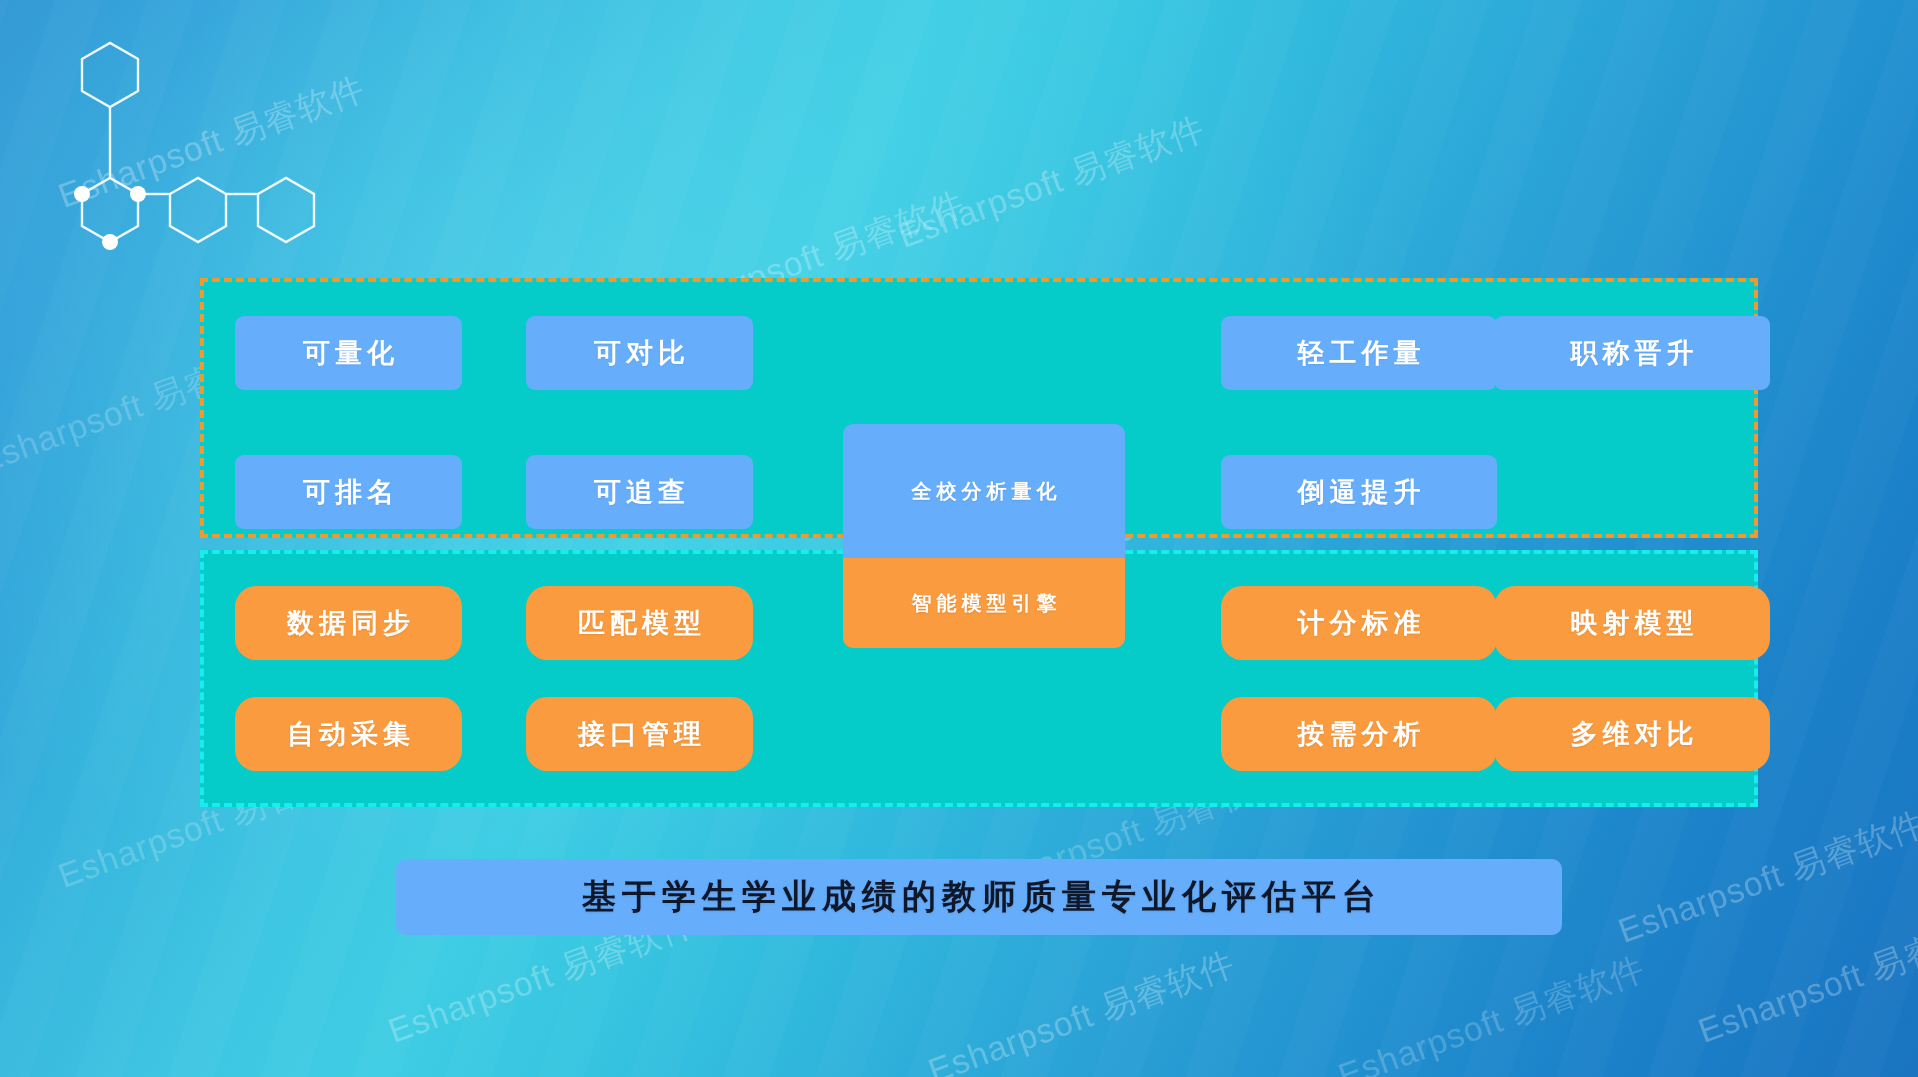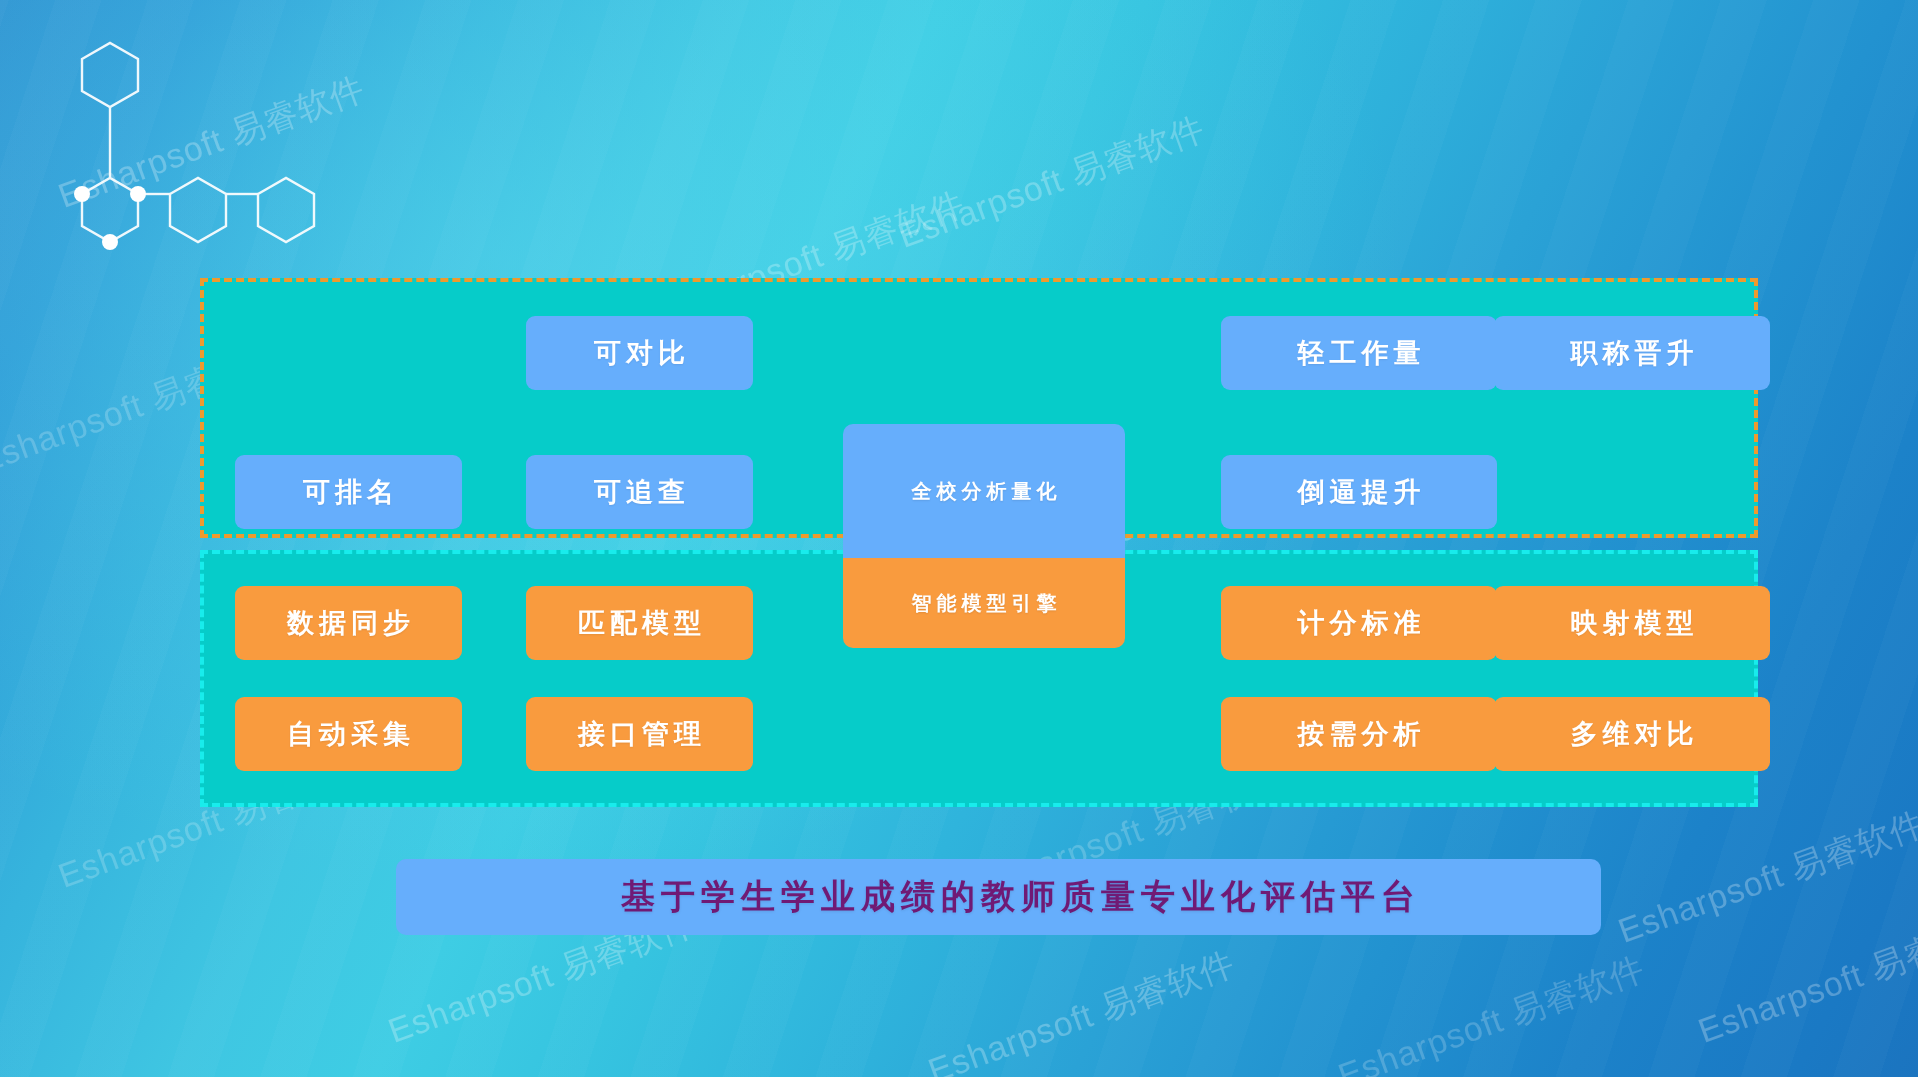--- a/index.html
+++ b/index.html
@@ -123,21 +123,21 @@
     color: #ffffff;
     font-weight: bold;
     font-size: 27px;
     letter-spacing: 5px;
     text-indent: 5px;
     box-sizing: border-box;
     font-family: "Liberation Sans", "DejaVu Sans", sans-serif;
     text-shadow: 0 1px 2px rgba(0,0,0,0.08);
   }
   .card.blue   { background: #66aefc; }
-  .card.orange { background: #f99b3e; }
+  .card.orange { background: #f99b3e; border-radius: 21px; }
 
   .card.g-left-1  { left: 235px; }
   .card.g-left-2  { left: 526px; }
   .card.g-right-1 { left: 1221px; }
   .card.g-right-2 { left: 1494px; }
 
   .row-a { top: 316px; }
   .row-b { top: 431px; margin-top: 24px; }
   .row-c { top: 586px; }
   .row-d { top: 697px; }
@@ -185,28 +185,27 @@
     position: absolute;
     left: 396px;
     top: 859px;
     width: 1166px;
     height: 76px;
     background: #66aefc;
     border-radius: 10px;
     display: flex;
     align-items: center;
     justify-content: center;
-    color: #701a75;
+    color: #0f172a;
     font-weight: bold;
     font-size: 34px;
     letter-spacing: 6px;
     text-indent: 6px;
     font-family: "Liberation Sans", "DejaVu Sans", sans-serif;
     text-shadow: 0 1px 3px rgba(0,0,0,0.10);
-    padding-left: 39px;
   }
 </style>
 </head>
 <body>
 
 <div class="slide">
 
   <div class="bg-glow"></div>
   <div class="bg-streaks"></div>
 
@@ -238,20 +237,21 @@
     <g fill="#ffffff">
       <circle cx="30" cy="160" r="8"></circle>
       <circle cx="86" cy="160" r="8"></circle>
       <circle cx="58" cy="208" r="8"></circle>
     </g>
   </svg>
 
 
   <div class="panel panel-top"></div>
 
+  <div class="card blue side-card g-left-1 row-a">可量化</div>
   <div class="card blue side-card g-left-2 row-a">可对比</div>
   <div class="card blue side-card g-left-1 row-b">可排名</div>
   <div class="card blue side-card g-left-2 row-b">可追查</div>
 
   <div class="card blue side-card wide g-right-1 row-a">轻工作量</div>
   <div class="card blue side-card wide g-right-2 row-a">职称晋升</div>
   <div class="card blue side-card wide g-right-1 row-b">倒逼提升</div>
 
   <div class="panel panel-bottom"></div>
 

